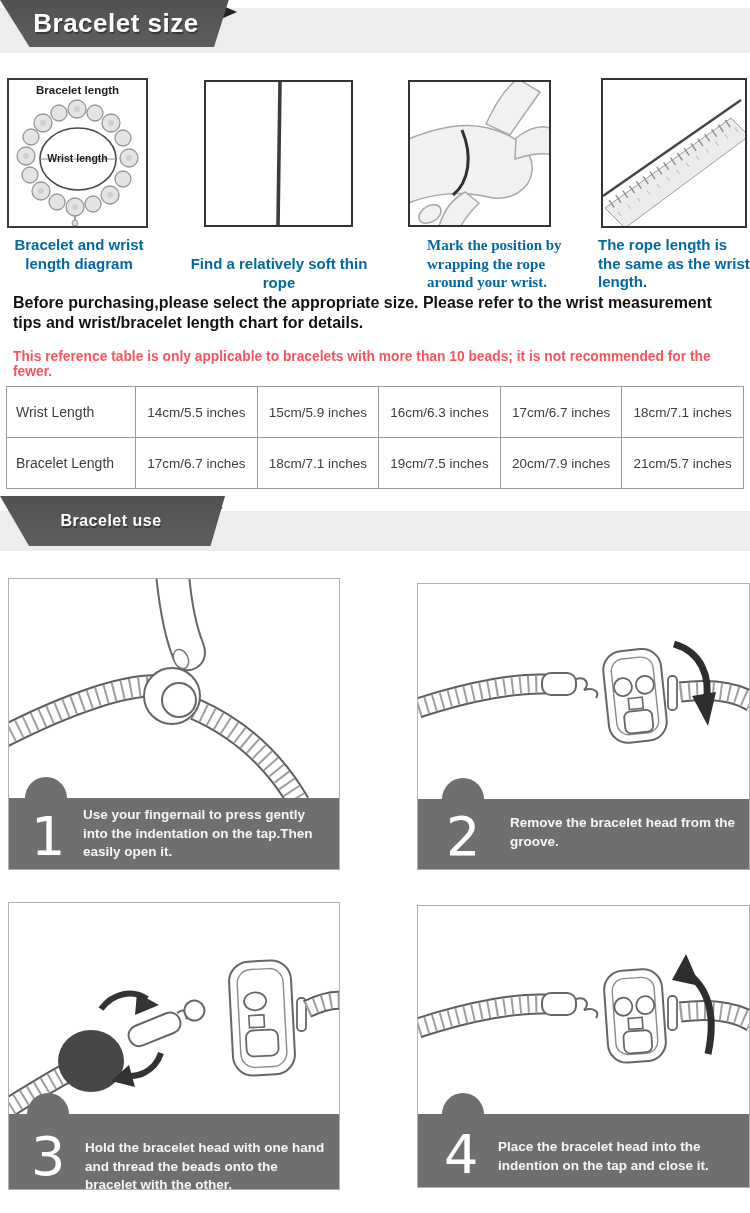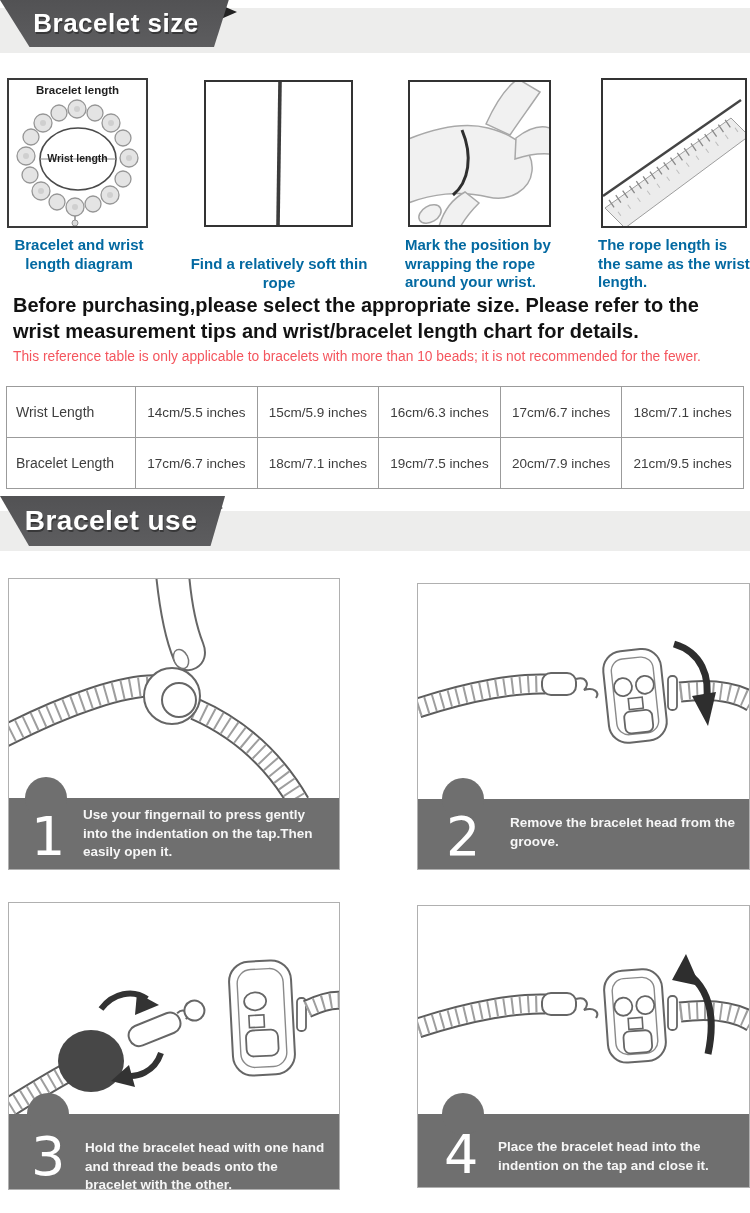--- a/index.html
+++ b/index.html
@@ -11,41 +11,41 @@
   #band-top{top:8px;height:45px;}
   #band-use{top:511px;height:40px;}
   .fold{position:absolute;background:#222;}
   #fold-size{left:209px;top:0;width:28px;height:22px;clip-path:polygon(0 0,100% 55%,18% 100%);}
   #fold-use{left:197px;top:497px;width:26px;height:20px;clip-path:polygon(0 0,100% 55%,18% 100%);}
   .ribbon{position:absolute;background:linear-gradient(#525254,#5d5d5f);
           clip-path:polygon(0 0,93% 0,87% 100%,12% 100%);
           color:#fff;font-weight:bold;text-align:center;
           text-shadow:1px 2px 0 rgba(30,30,30,.55);letter-spacing:.5px;}
   #ribbon-size{left:0;top:0;width:232px;height:47px;font-size:26px;line-height:47px;padding-right:14px;}
-  #ribbon-use{left:0;top:496px;width:222px;height:50px;font-size:28px;line-height:50px;padding-right:20px;}
+  #ribbon-use{left:0;top:496px;width:222px;height:50px;font-size:16px;line-height:50px;padding-right:20px;}
 
   
   .figbox{position:absolute;background:#fff;}
   #fig1{left:7px;top:78px;width:137px;height:146px;border:2px solid #3a3a3a;}
   #fig2{left:204px;top:80px;width:145px;height:143px;border:2px solid #333;}
   #fig3{left:408px;top:80px;width:139px;height:143px;border:2px solid #333;}
   #fig4{left:601px;top:78px;width:142px;height:146px;border:2px solid #333;}
   .figlabel{position:absolute;width:100%;text-align:center;font-weight:bold;color:#1f1f1f;}
   #fig1-top-label{top:4px;font-size:11.5px;}
   #fig1-inner-label{top:72px;font-size:10.5px;}
   .figcap{position:absolute;top:236px;font-weight:bold;font-size:15px;color:#0369a1;line-height:1.24;}
   #cap1{left:4px;width:150px;text-align:center;}
   #cap2{left:186px;width:186px;text-align:center;top:255px;}
-  #cap3{left:405px;width:168px;}
+  #cap3{left:427px;width:168px;font-family:Liberation Serif, serif;}
   #cap4{left:598px;width:154px;}
 
   
-  #intro{position:absolute;left:13px;top:293px;width:728px;font-size:20px;font-weight:800;
+  #intro{position:absolute;left:13px;top:293px;width:728px;font-size:16px;font-weight:800;
          color:#121212;line-height:1.28;}
-  #note{position:absolute;left:13px;top:349px;width:730px;font-size:13.8px;font-weight:normal;color:#f4555d;}
+  #note{position:absolute;left:13px;top:349px;width:730px;font-size:13.8px;font-weight:bold;color:#f4555d;}
 
   
   #size-table{position:absolute;left:6px;top:386px;width:738px;border-collapse:collapse;}
   #size-table td{border:1px solid #9b9b9b;height:48px;font-size:13.5px;color:#3e3e3e;
                  text-align:center;background:#fff;}
   #size-table td.rowhead{text-align:left;padding-left:9px;width:118px;font-size:14px;}
 
   
   .panel{position:absolute;background:#fff;border:1px solid #b0b0b0;overflow:hidden;}
   #panel1{left:8px;top:578px;width:330px;height:290px;}
@@ -162,21 +162,21 @@
       <td>16cm/6.3 inches</td>
       <td>17cm/6.7 inches</td>
       <td>18cm/7.1 inches</td>
     </tr>
     <tr>
       <td class="rowhead">Bracelet Length</td>
       <td>17cm/6.7 inches</td>
       <td>18cm/7.1 inches</td>
       <td>19cm/7.5 inches</td>
       <td>20cm/7.9 inches</td>
-      <td>21cm/9.5 inches</td>
+      <td>21cm/5.7 inches</td>
     </tr>
   </tbody>
     </table>
 
   <div class="lightband" id="band-use"></div>
   <div class="fold" id="fold-use"></div>
   <div class="ribbon" id="ribbon-use">Bracelet use</div>
 
   <div class="panel" id="panel1">
     <svg class="illus" viewBox="0 0 330 219" height="219">

